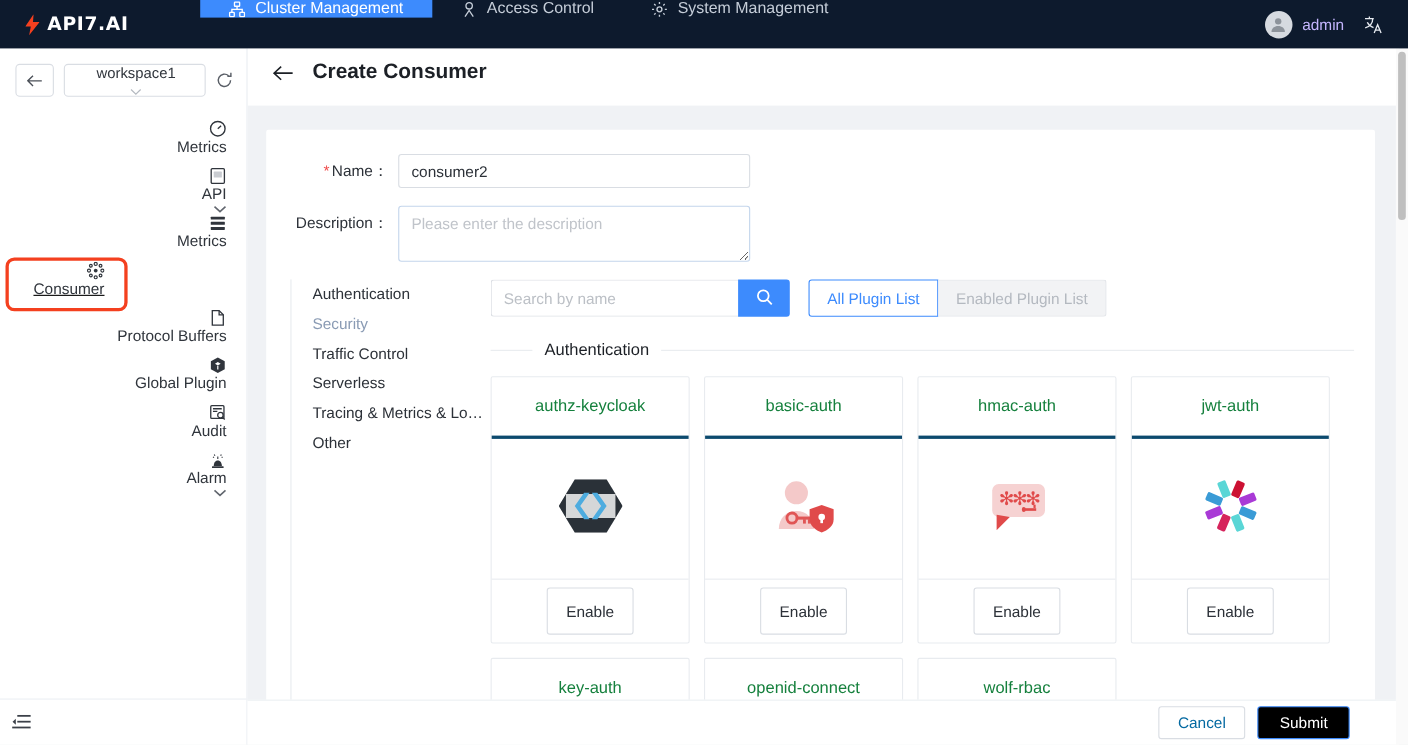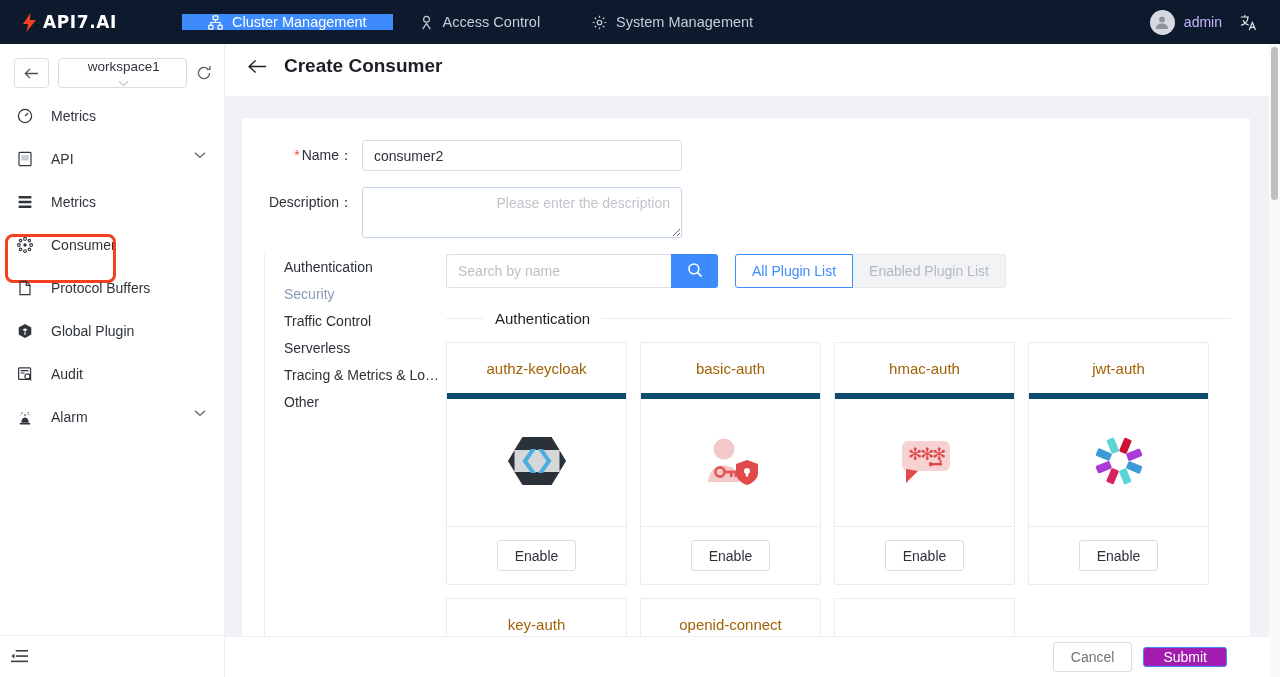--- a/index.html
+++ b/index.html
@@ -18,21 +18,21 @@
   .brand {
     width: 182px; display: flex; align-items: center; padding-left: 23px; gap: 7px;
   }
   .bolt { width: 13px; height: 19px; position: relative; }
   .bolt svg { display: block; }
   .brand-text {
     color: #ffffff; font-size: 17px; font-weight: 700; letter-spacing: .6px;
     font-family: "DejaVu Sans", sans-serif;
     text-align: center;
   }
-  .navtabs { display: flex; align-items: center; }
+  .navtabs { display: flex; align-items: flex-start; }
   .navtab {
     display: flex; align-items: center; gap: 9px;
     padding: 0 26px; color: #c5cdd8; font-size: 14.5px; cursor: pointer;
   }
   .navtab.active { background: #3d8bfd; color: #ffffff; }
   .navtab svg { display: block; }
   .topright {
     margin-left: auto; display: flex; align-items: center; gap: 17px; padding-right: 22px;
   }
   .user { display: flex; align-items: center; gap: 9px; cursor: pointer; }
@@ -60,32 +60,32 @@
   .ws-select {
     width: 131px; height: 30px; border: 1px solid #d9dde3; border-radius: 4px;
     background: #fff; display: flex; align-items: center; justify-content: space-between;
     padding: 0 8px 0 11px; cursor: pointer; flex-direction: column;
   }
   .ws-select span { font-size: 13.5px; color: #30353c; }
   .ws-refresh { color: #5a5f67; cursor: pointer; display: flex; align-items: center; }
 
   .menu { padding-top: 8px; flex: 1; }
   .menu-item {
-    height: 43px; display: flex; align-items: flex-start; padding: 0 18px 0 16px;
-    gap: 18px; cursor: pointer; position: relative;
+    height: 43px; display: flex; align-items: flex-end; padding: 0 18px 0 16px;
+    cursor: pointer; position: relative; flex-direction: column;
   }
   .menu-item .mi-icon {
     width: 17px; display: flex; align-items: center; justify-content: center;
     color: #30353c; flex: 0 0 17px;
   }
   .menu-item .mi-label { font-size: 14px; color: #30353c; flex: 1; }
   .menu-item .mi-arrow { color: #61666e; display: flex; align-items: center; }
   .menu-item.highlight {
     outline: 3px solid #f4401f; border-radius: 5px; margin: 0 112px 0 8px;
-    padding-left: 8px; width: 105px;
+    padding-left: 8px; width: 105px; text-decoration: underline;
   }
   .sidebar-foot {
     height: 42px; border-top: 1px solid #eceff3; display: flex; align-items: center;
     padding-left: 11px;
   }
   .collapse-btn { cursor: pointer; color: #3b4048; display: flex; }
 
   
   .main {
     position: absolute; top: 36px; left: 225px; width: 1047px; height: 633px;
@@ -112,21 +112,21 @@
   }
   .req-star { color: #f04b4b; margin-right: 2px; }
   .text-input {
     width: 320px; height: 31px; border: 1px solid #d9dde3; border-radius: 3px;
     padding: 0 11px; font-size: 14px; color: #2c3138;
     font-family: "Liberation Sans", sans-serif; background: #fff;
   }
   .text-area {
     width: 320px; height: 51px; border: 1px solid #c3d5ec; border-radius: 3px;
     padding: 7px 11px; font-size: 14px; color: #8b5cf6; resize: vertical;
-    font-family: "Liberation Sans", sans-serif; background: #fff; text-align: right;
+    font-family: "Liberation Sans", sans-serif; background: #fff;
   }
   .text-area::placeholder { color: #c0c4ca; }
 
   
   .plugin-area { display: flex; margin-top: 8px; padding-left: 22px; }
   .cat-list {
     width: 170px; border-left: 1px solid #e8ebef; padding-left: 19px; flex: 0 0 182px;
   }
   .cat-item {
     font-size: 14px; color: #2c3138; line-height: 27px; cursor: pointer;
@@ -169,48 +169,48 @@
 
   .plugin-grid {
     display: grid; grid-template-columns: repeat(4, 181px); gap: 13px;
   }
   .plugin-card {
     border: 1px solid #e8ebef; border-radius: 2px; background: #fff;
     display: flex; flex-direction: column; height: 243px;
   }
   .pc-head {
     height: 56px; display: flex; align-items: center; justify-content: center;
-    border-bottom: 6px solid #0c4a6e; font-size: 15px; color: #a16207;
+    border-bottom: 3px solid #0c4a6e; font-size: 15px; color: #15803d;
   }
   .pc-body { flex: 1; display: flex; align-items: center; justify-content: center; }
   .pc-foot {
     height: 58px; border-top: 1px solid #e8ebef; display: flex;
     align-items: center; justify-content: center;
   }
   .enable-btn {
-    height: 31px; padding: 0 17px; border: 1px solid #d9dde3; border-radius: 3px;
+    height: 43px; padding: 0 17px; border: 1px solid #d9dde3; border-radius: 3px;
     background: #fff; font-size: 14px; color: #2c3138; cursor: pointer;
     font-family: "Liberation Sans", sans-serif;
   }
 
   
   .footer-bar {
     position: absolute; left: 225px; bottom: 0; width: 1047px; height: 41px;
     background: #ffffff; border-top: 1px solid #eceff3; display: flex;
     align-items: center; justify-content: flex-end; gap: 11px; padding-right: 45px;
     z-index: 25;
   }
   .btn-cancel {
     height: 30px; padding: 0 17px; border: 1px solid #d9dde3; border-radius: 3px;
-    background: #fff; color: #737373; font-size: 14px; cursor: pointer;
+    background: #fff; color: #0369a1; font-size: 14px; cursor: pointer;
     font-family: "Liberation Sans", sans-serif;
   }
   .btn-submit {
-    height: 20px; padding: 0 19px; border: 1px solid #3d8bfd; border-radius: 3px;
-    background: #a21caf; color: #fff; font-size: 14px; cursor: pointer;
+    height: 30px; padding: 0 19px; border: 1px solid #3d8bfd; border-radius: 3px;
+    background: #000000; color: #fff; font-size: 14px; cursor: pointer;
     font-family: "Liberation Sans", sans-serif;
   }
 
   
   .vscroll {
     position: absolute; top: 44px; right: 0; width: 11px; height: 633px;
     background: #fafafa; z-index: 28;
   }
   .vthumb {
     position: absolute; top: 3px; left: 2px; width: 7px; height: 153px;
@@ -595,20 +595,21 @@
               <div class="pc-head">key-auth</div>
               <div class="pc-body"></div>
 
             </div>
             <div class="plugin-card">
               <div class="pc-head">openid-connect</div>
               <div class="pc-body"></div>
 
             </div>
             <div class="plugin-card">
+              <div class="pc-head">wolf-rbac</div>
               <div class="pc-body"></div>
 
             </div>
 
           </div>
         </div>
       </div>
     </div>
   </div>
 </div>

